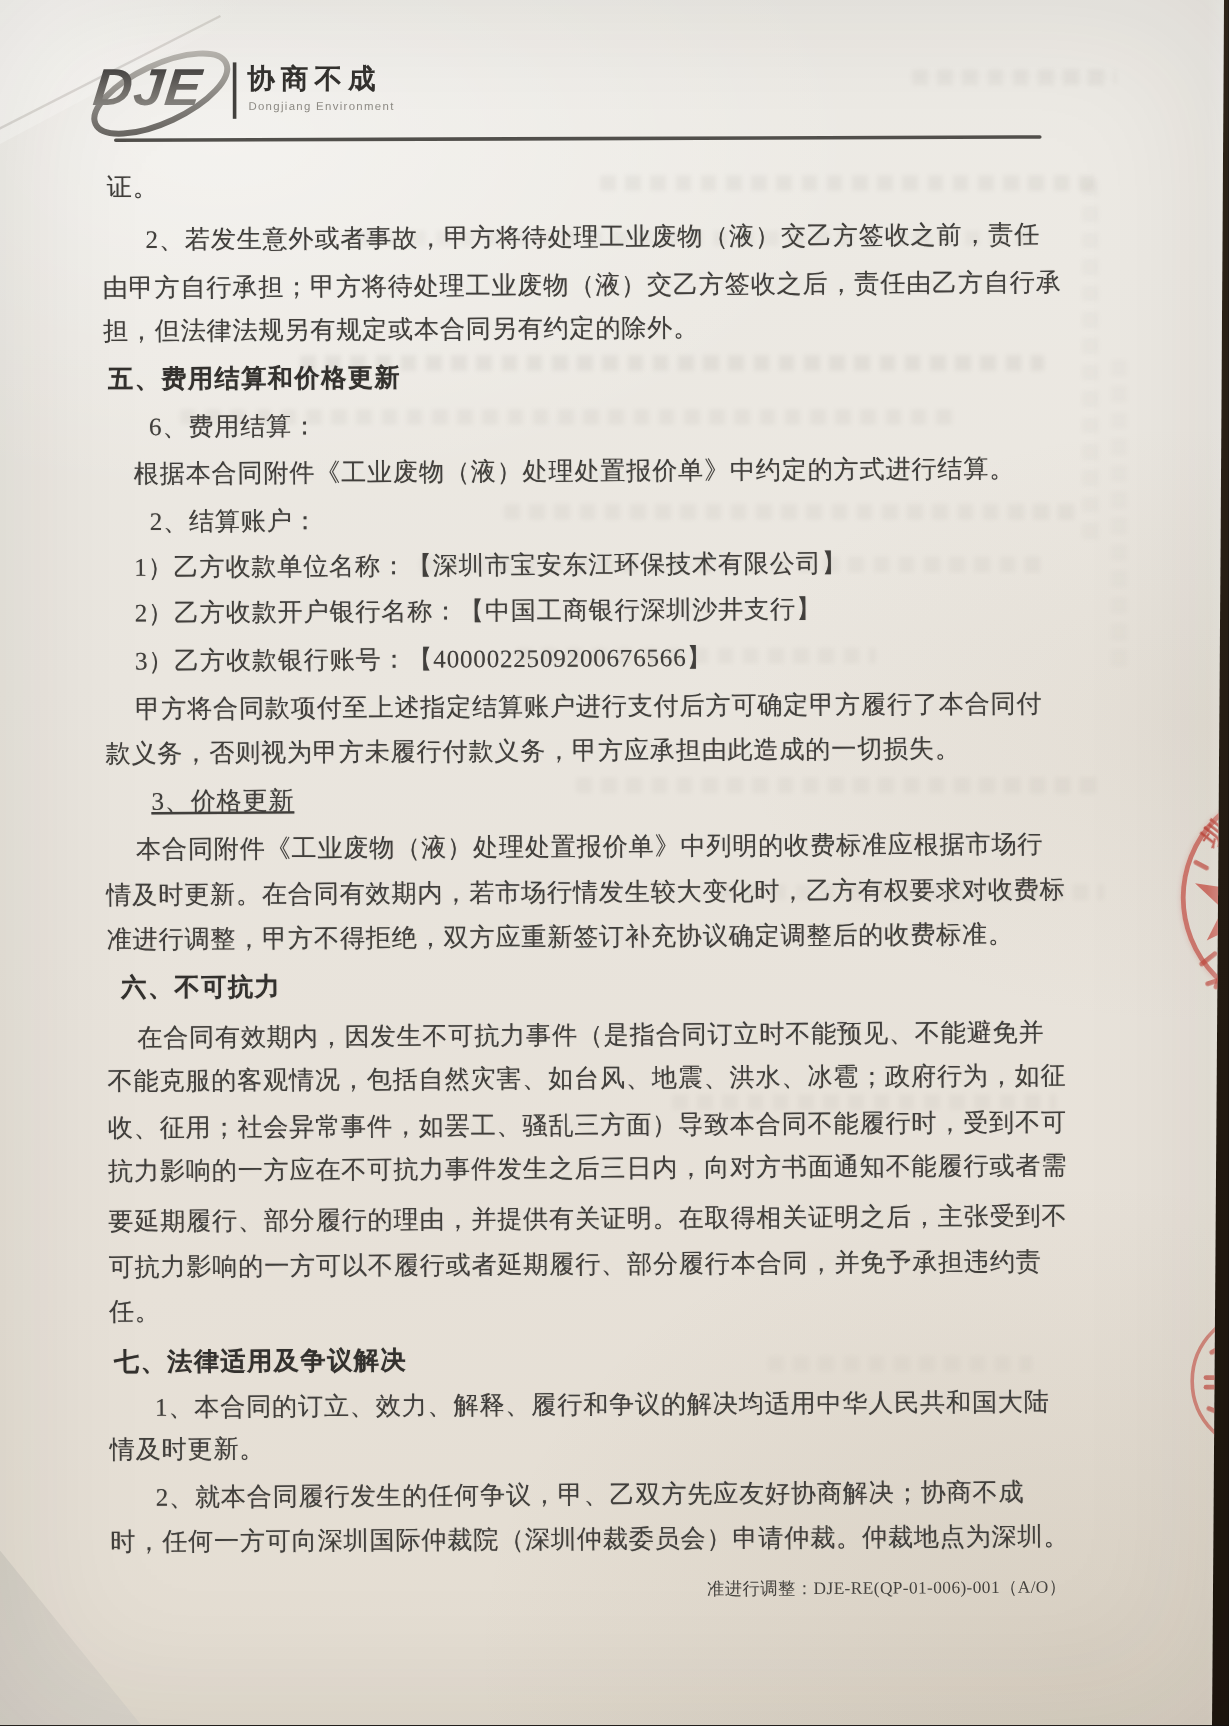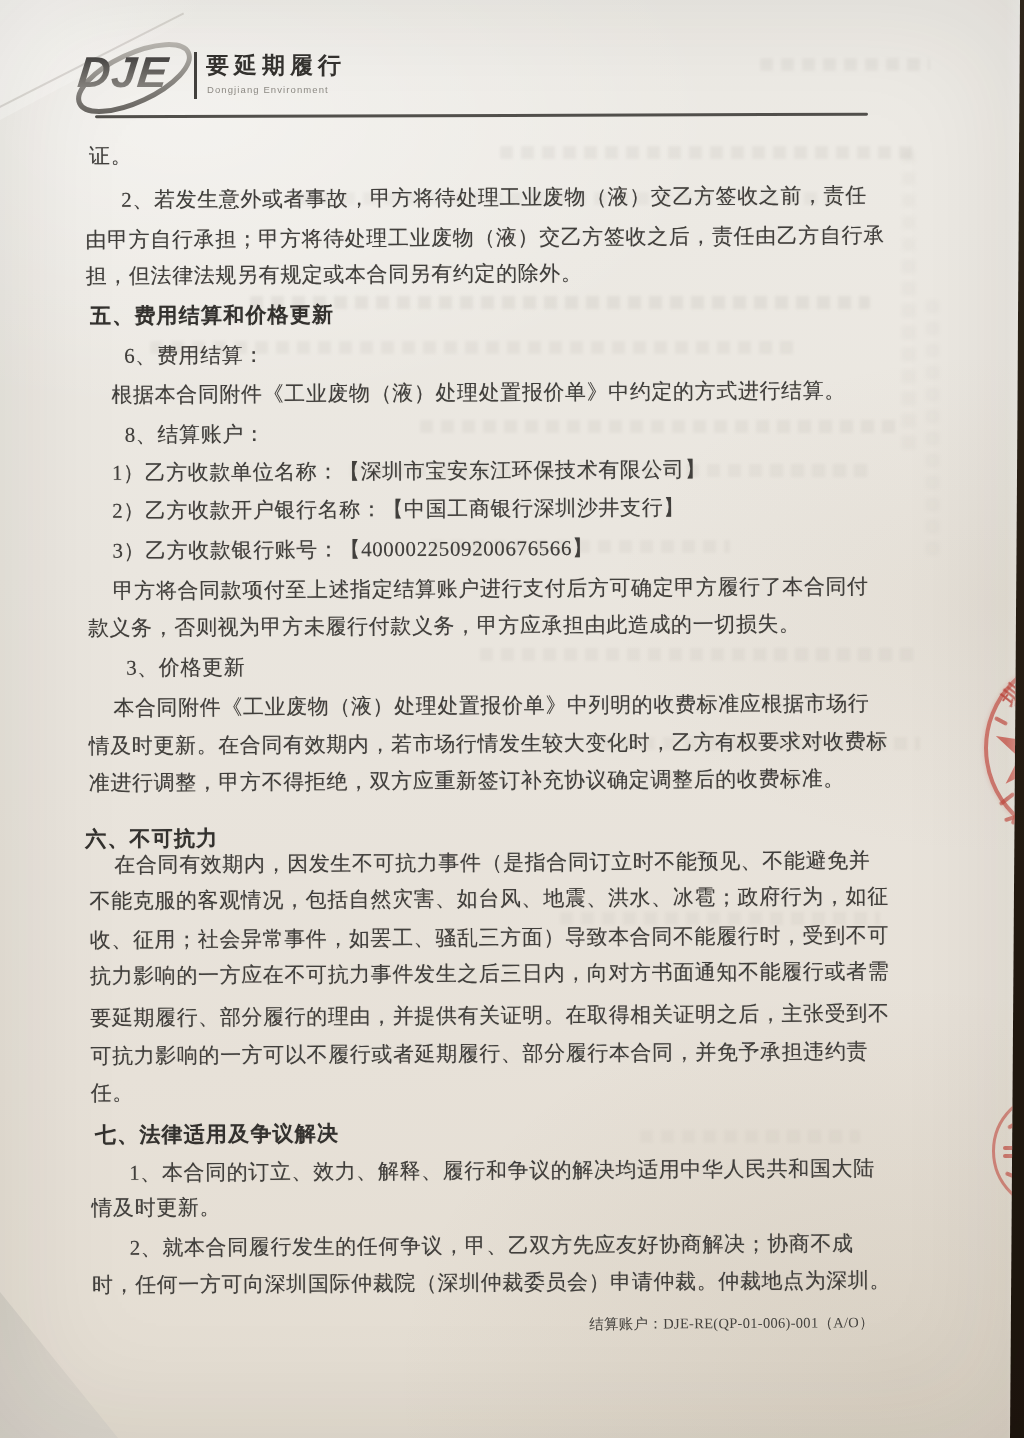--- a/index.html
+++ b/index.html
@@ -96,47 +96,47 @@
             <stop offset="0" stop-color="#5a5753"></stop>
             <stop offset="1" stop-color="#c9c6c0"></stop>
           </linearGradient>
         </defs>
         <g transform="rotate(-25 78 48)">
           <ellipse cx="78" cy="48" rx="60" ry="24" fill="none" stroke="url(#ringlg)" stroke-width="5"></ellipse>
         </g>
       </svg>
       <div class="logo-mark-text">DJE</div>
       <div class="logo-divider"></div>
-      <div class="brand-cn">要延期履行</div>
+      <div class="brand-cn">协商不成</div>
       <div class="brand-en">Dongjiang Environment</div>
     </div>
     <div class="header-rule"></div>
 
     <div class="textlayer" id="line-host">
       <div class="footer">
-        <span>结算账户：</span><span>DJE-RE(QP-01-006)-001（A/O）</span>
+        <span>准进行调整：</span><span>DJE-RE(QP-01-006)-001（A/O）</span>
       </div>
     <div class="tline" style="left: 92px; top: 140px;">证。</div>
         <div class="tline" style="left: 124px; top: 184px;">2、若发生意外或者事故，甲方将待处理工业废物（液）交乙方签收之前，责任</div>
         <div class="tline" style="left: 88px; top: 224px;">由甲方自行承担；甲方将待处理工业废物（液）交乙方签收之后，责任由乙方自行承</div>
         <div class="tline" style="left: 88px; top: 260px;">担，但法律法规另有规定或本合同另有约定的除外。</div>
         <div class="tline h" style="left: 92px; top: 300px;">五、费用结算和价格更新</div>
         <div class="tline" style="left: 126px; top: 340px;">6、费用结算：</div>
         <div class="tline" style="left: 113px; top: 379px;">根据本合同附件《工业废物（液）处理处置报价单》中约定的方式进行结算。</div>
-        <div class="tline" style="left: 126px; top: 419px;">8、结算账户：</div>
+        <div class="tline" style="left: 126px; top: 419px;">2、结算账户：</div>
         <div class="tline" style="left: 113px; top: 457px;">1）乙方收款单位名称：【深圳市宝安东江环保技术有限公司】</div>
         <div class="tline" style="left: 113px; top: 495px;">2）乙方收款开户银行名称：【中国工商银行深圳沙井支行】</div>
         <div class="tline" style="left: 113px; top: 535px;">3）乙方收款银行账号：【4000022509200676566】</div>
         <div class="tline" style="left: 113px; top: 575px;">甲方将合同款项付至上述指定结算账户进行支付后方可确定甲方履行了本合同付</div>
         <div class="tline" style="left: 88px; top: 612px;">款义务，否则视为甲方未履行付款义务，甲方应承担由此造成的一切损失。</div>
-        <div class="tline" style="left: 126px; top: 652px;">3、价格更新</div>
+        <div class="tline" style="left: 126px; top: 652px; text-decoration: underline;">3、价格更新</div>
         <div class="tline" style="left: 113px; top: 692px;">本合同附件《工业废物（液）处理处置报价单》中列明的收费标准应根据市场行</div>
         <div class="tline" style="left: 88px; top: 730px;">情及时更新。在合同有效期内，若市场行情发生较大变化时，乙方有权要求对收费标</div>
         <div class="tline" style="left: 88px; top: 767px;">准进行调整，甲方不得拒绝，双方应重新签订补充协议确定调整后的收费标准。</div>
-        <div class="tline h" style="left: 84px; top: 807px; margin-top: 16px;">六、不可抗力</div>
+        <div class="tline h" style="left: 100px; top: 807px;">六、不可抗力</div>
         <div class="tline" style="left: 113px; top: 849px;">在合同有效期内，因发生不可抗力事件（是指合同订立时不能预见、不能避免并</div>
         <div class="tline" style="left: 88px; top: 885px;">不能克服的客观情况，包括自然灾害、如台风、地震、洪水、冰雹；政府行为，如征</div>
         <div class="tline" style="left: 88px; top: 924px;">收、征用；社会异常事件，如罢工、骚乱三方面）导致本合同不能履行时，受到不可</div>
         <div class="tline" style="left: 88px; top: 960px;">抗力影响的一方应在不可抗力事件发生之后三日内，向对方书面通知不能履行或者需</div>
         <div class="tline" style="left: 88px; top: 1002px;">要延期履行、部分履行的理由，并提供有关证明。在取得相关证明之后，主张受到不</div>
         <div class="tline" style="left: 88px; top: 1040px;">可抗力影响的一方可以不履行或者延期履行、部分履行本合同，并免予承担违约责</div>
         <div class="tline" style="left: 88px; top: 1077px;">任。</div>
         <div class="tline h" style="left: 92px; top: 1119px;">七、法律适用及争议解决</div>
         <div class="tline" style="left: 126px; top: 1157px;">1、本合同的订立、效力、解释、履行和争议的解决均适用中华人民共和国大陆</div>
         <div class="tline" style="left: 88px; top: 1192px;">情及时更新。</div>

